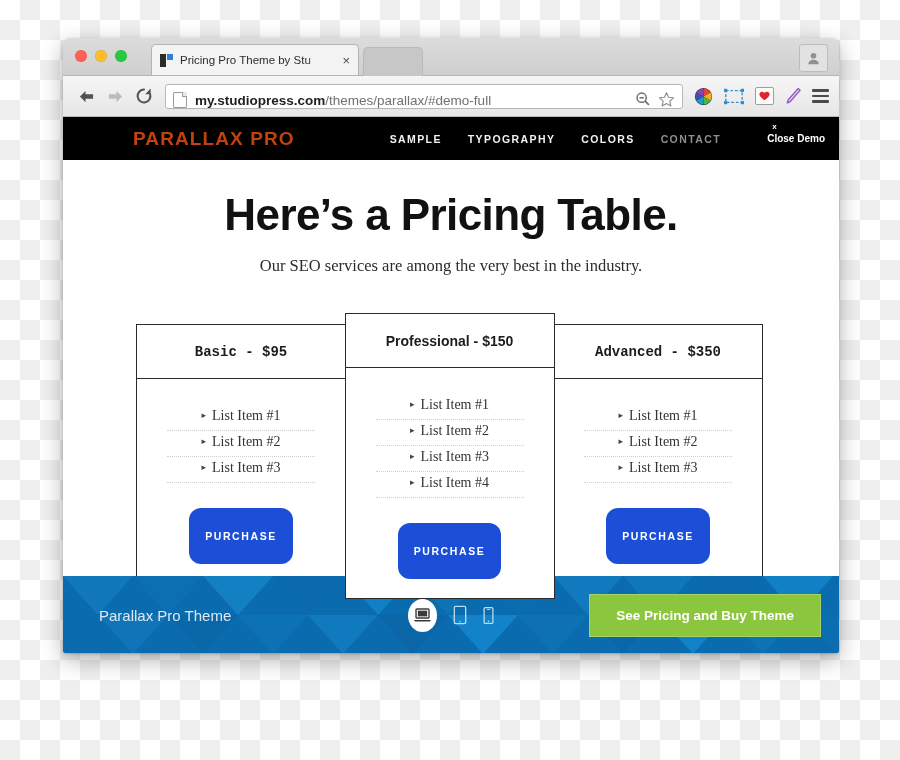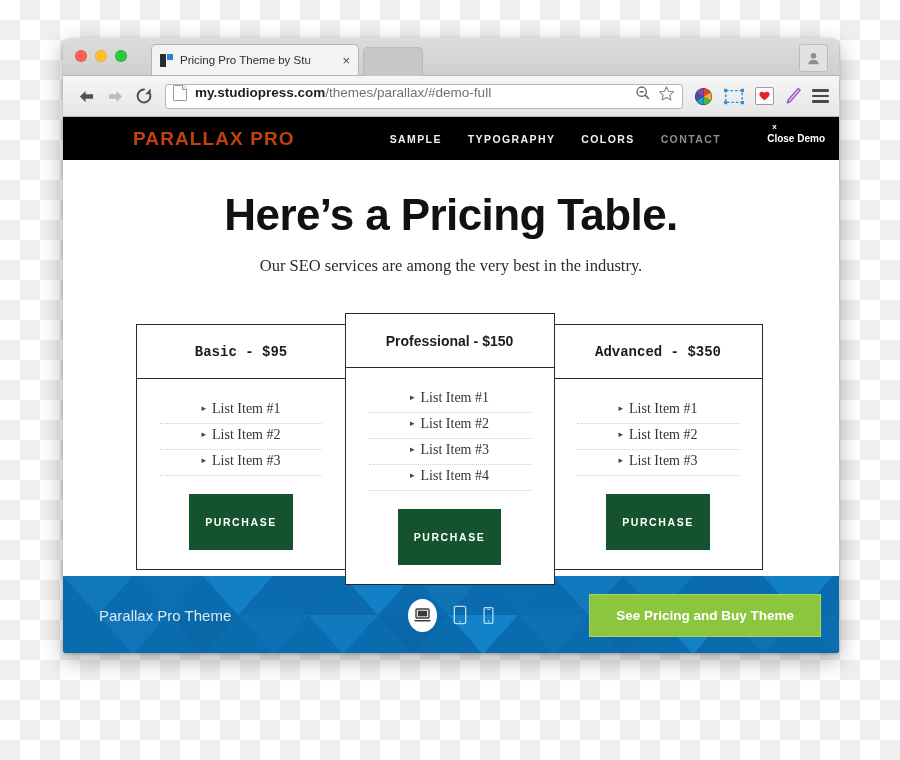--- a/index.html
+++ b/index.html
@@ -108,21 +108,21 @@
     flex: 0 0 auto;
     margin-right: 3px;
   }
   .omnibox {
     flex: 1 1 auto;
     height: 25px;
     margin: 0 7px 0 5px;
     background: #fff;
     border: 1px solid #b7b7b7;
     border-radius: 3px;
-    display: flex; align-items: flex-start;
+    display: flex; align-items: flex-end;
     padding: 0 7px;
     box-sizing: border-box;
   }
   .page-icon {
     width: 12px; height: 14px;
     border: 1px solid #9a9a9a;
     border-radius: 1px;
     background: #fff;
     margin-right: 8px;
     flex: 0 0 auto;
@@ -219,42 +219,43 @@
   .card-head {
     border-bottom: 1.5px solid #2a2a2a;
     text-align: center;
     display: flex; align-items: center; justify-content: center;
     box-sizing: border-box;
   }
   .card.side .card-head { height: 54px; font-family: Liberation Mono, monospace; }
   .card.featured .card-head { height: 54px; }
   .card-title { font-size: 14px; font-weight: bold; color: #1c1c1c; }
   .card-body { padding: 18px 22px 0 22px; }
-  .feature-list { list-style: none; margin: 1px; padding: 0; }
+  .feature-list { list-style: none; margin: 8px; padding: 0; }
   .feature-list li {
     font-family: "Liberation Serif", serif;
     font-size: 14px; color: #333;
     text-align: center;
     padding: 3px 0 6px 0;
     border-bottom: 1px dotted #cfcfcf;
     position: relative;
   }
   .feature-list li .bullet {
     font-size: 9px; color: #444;
     margin-right: 6px;
     position: relative; top: -2px;
   }
   .buy-wrap { text-align: center; padding: 17px 0 19px 0; }
   .buy-btn {
     display: inline-block;
-    background: #14532d;
+    background: #1d4ed8;
     color: #fff;
     font-size: 10.5px; font-weight: bold;
     letter-spacing: 1.6px;
     padding: 22px 16px;
+    border-radius: 12px;
   }
 
   
   .demo-bar {
     position: absolute; left: 0; right: 0; bottom: 0;
     height: 78px;
     background: #0a6cae;
     overflow: hidden;
   }
   .demo-bar .poly { position: absolute; inset: 0; }

